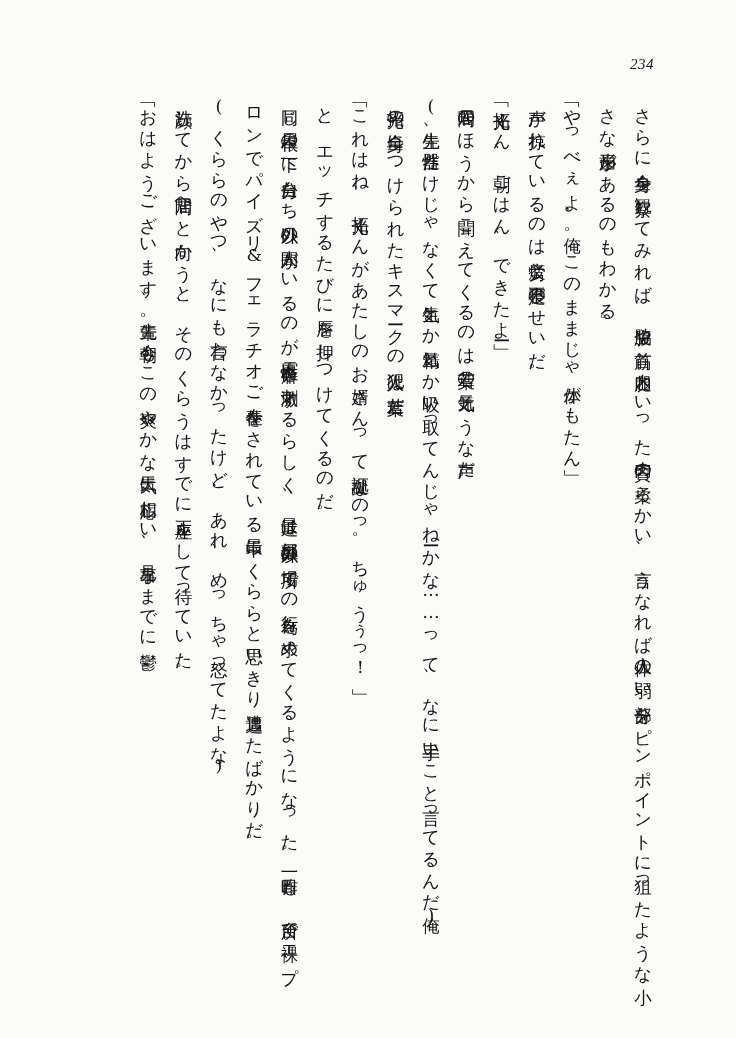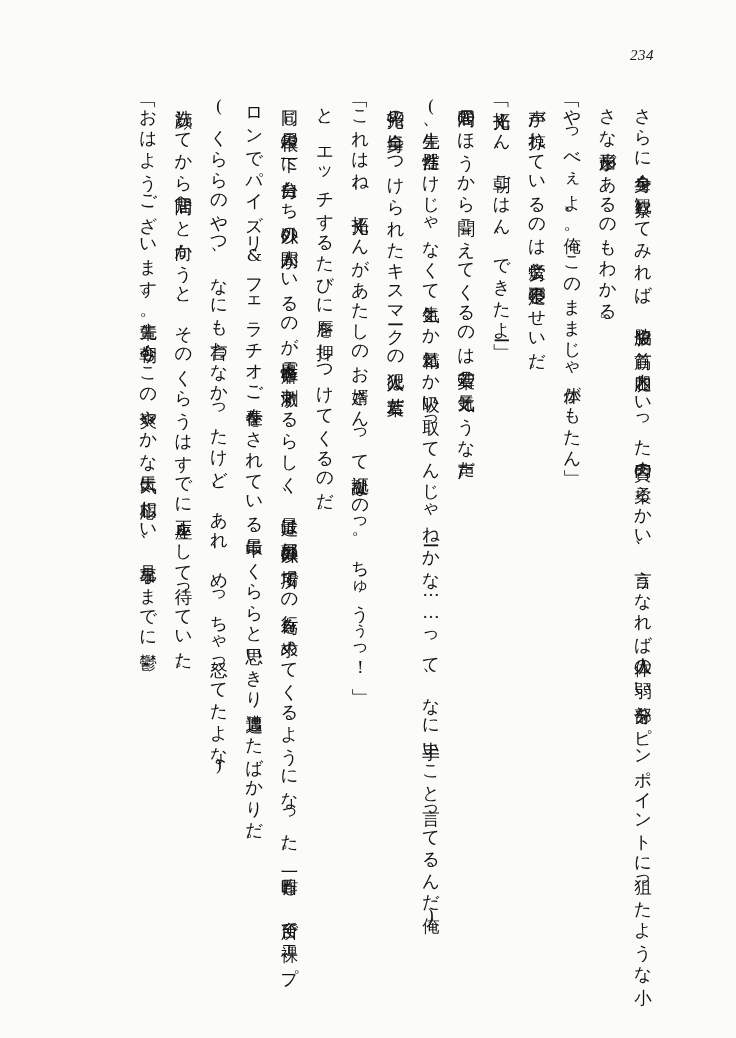--- a/index.html
+++ b/index.html
@@ -17,21 +17,21 @@
   #page {
     position: relative;
     width: 736px;
     height: 1038px;
     background: #fbfbfa;
     box-sizing: border-box;
   }
   
   #page-number {
     position: absolute;
-    top: 47px;
+    top: 56px;
     right: 82px;
     font-size: 15px;
     font-style: italic;
     font-family: "Liberation Serif", serif;
     letter-spacing: 0.5px;
     color: #1a1a1a;
     text-align: right;
   }
   
   #text-block {

